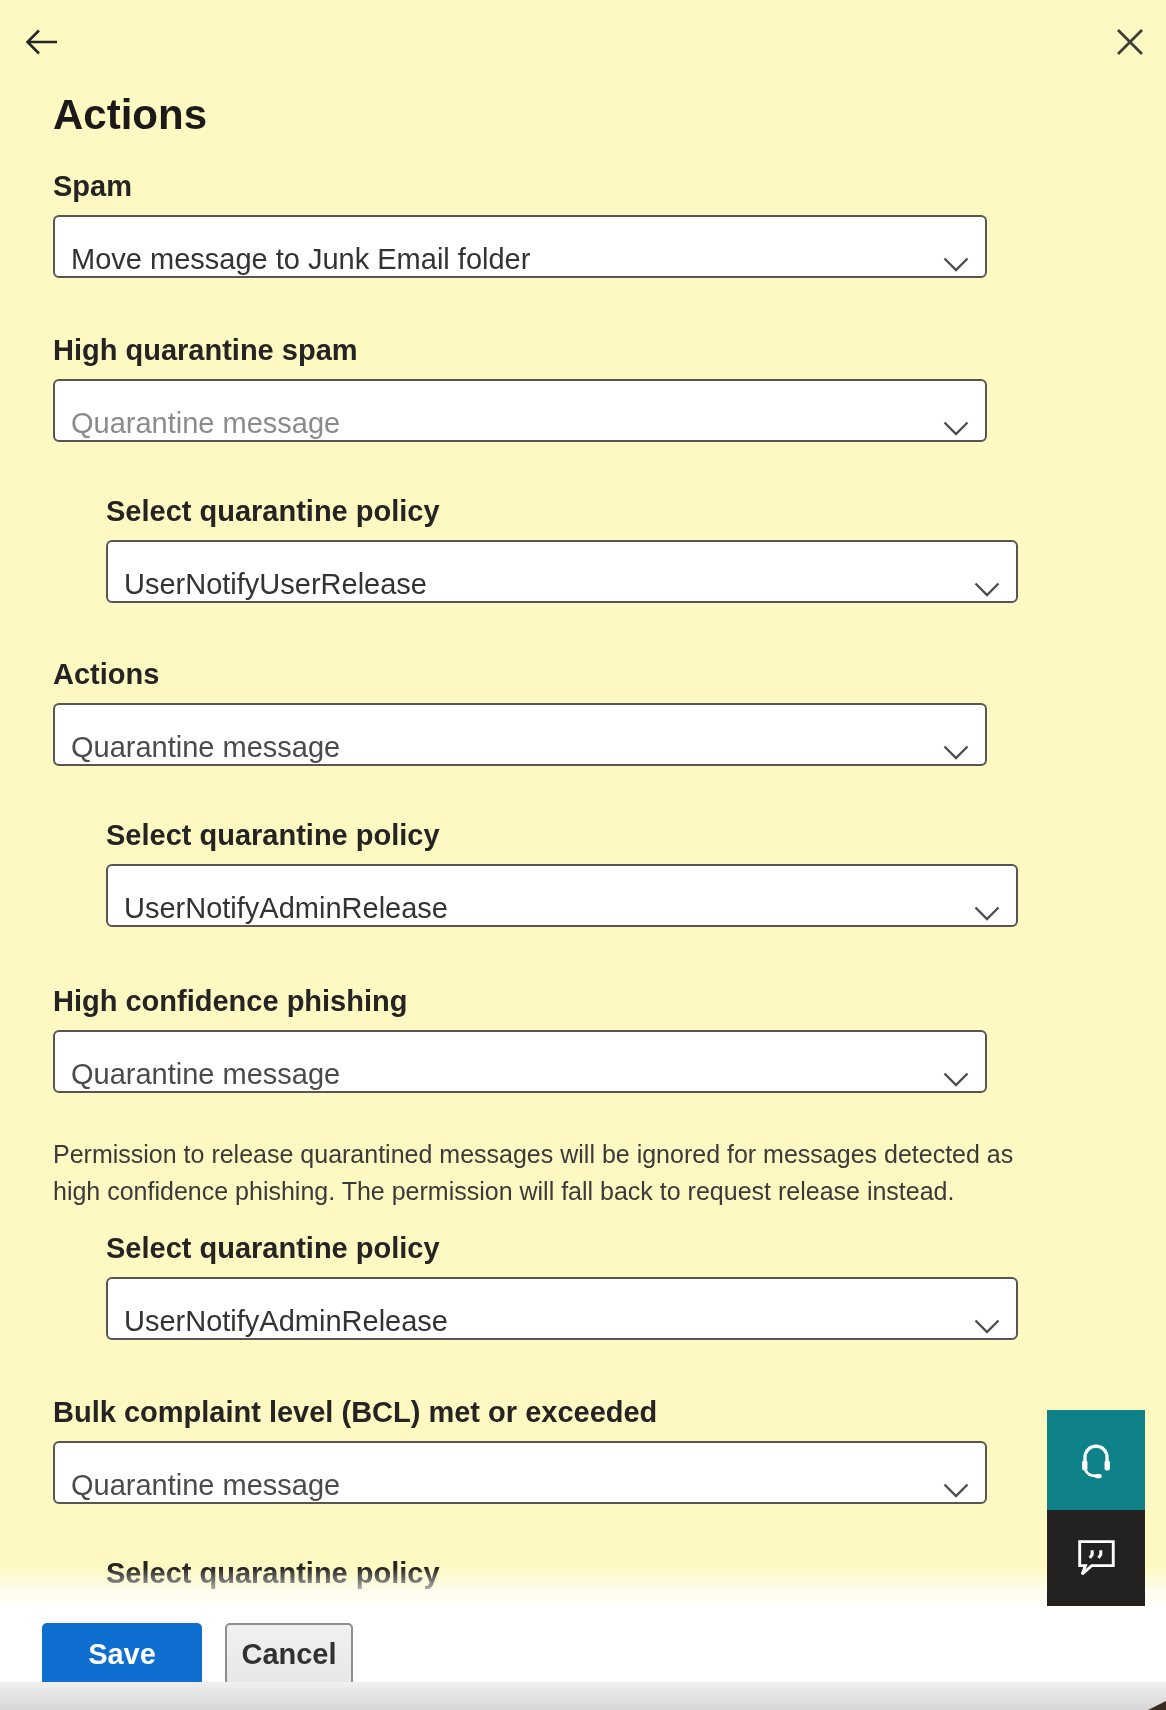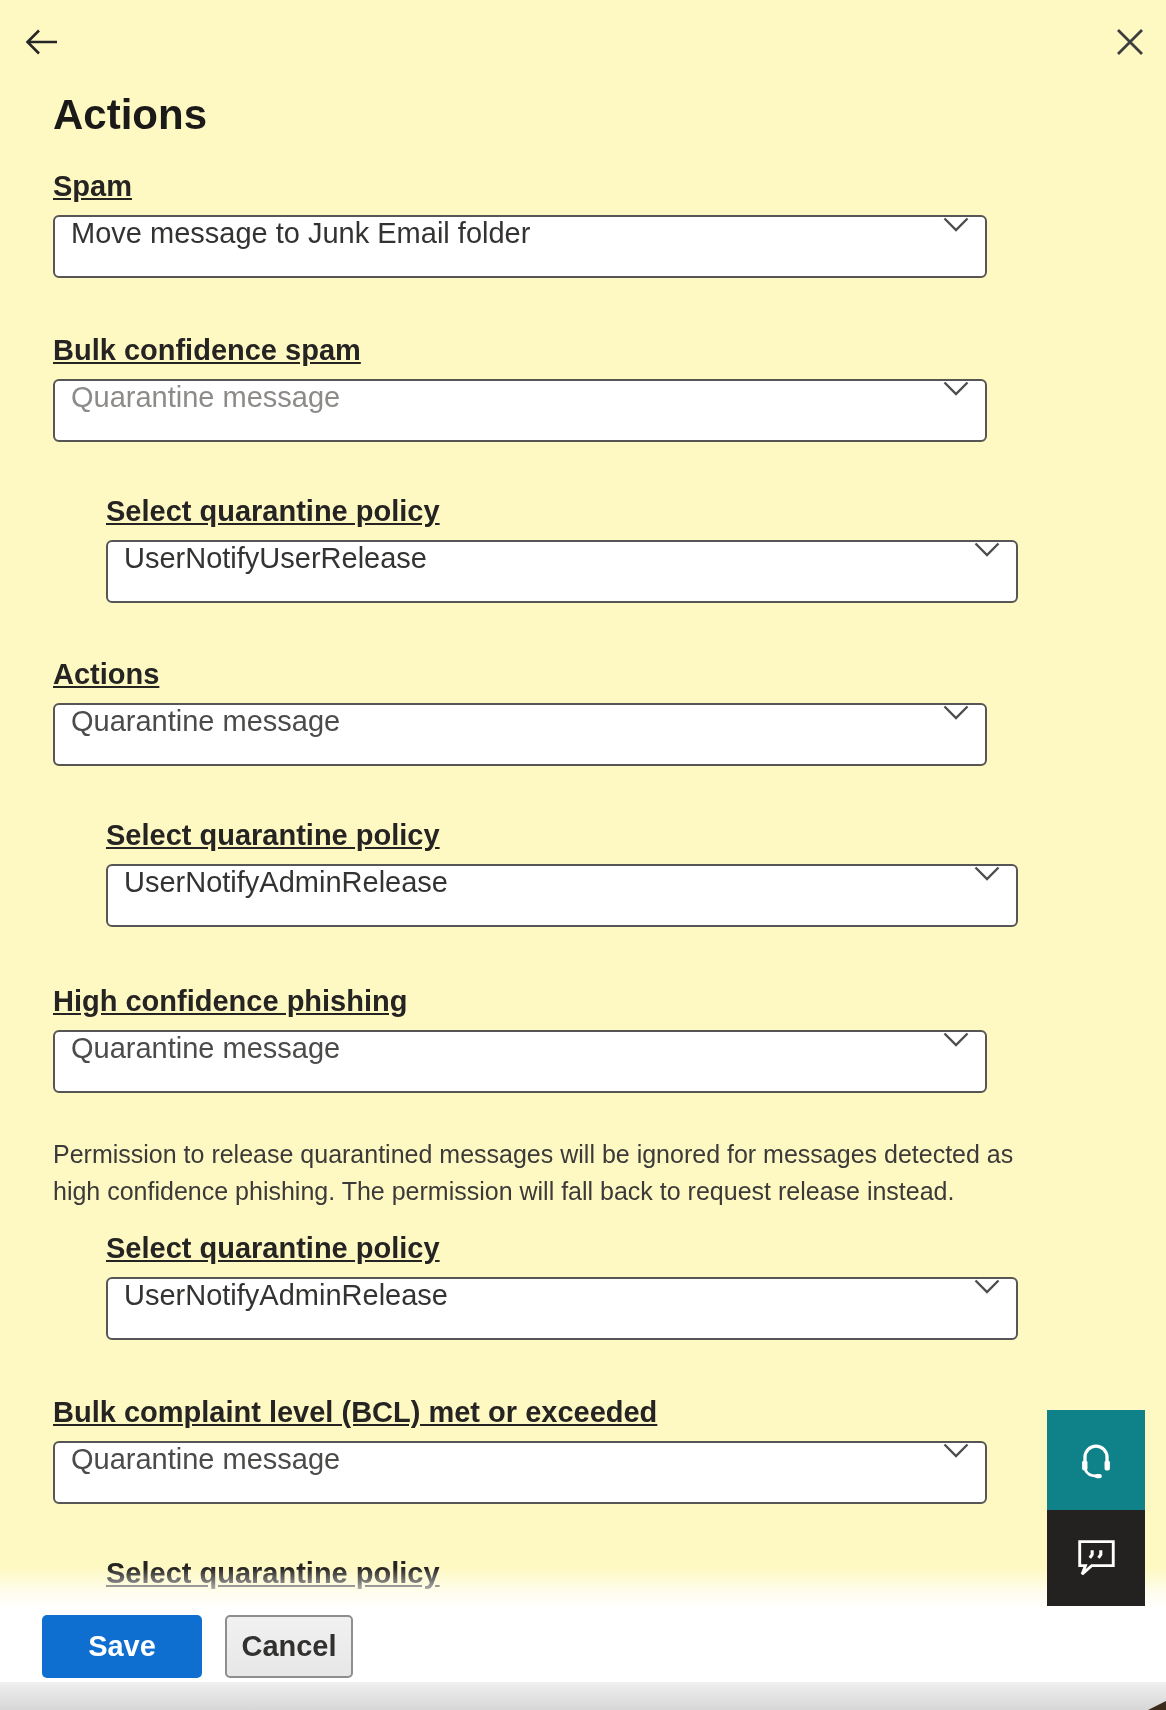--- a/index.html
+++ b/index.html
@@ -8,43 +8,43 @@
   }
   html,body{margin:0;padding:0;background:#ffffff;}
   .canvas{
     position:relative;width:1166px;height:1710px;background:#fef9c3;overflow:hidden;
     font-family:"Liberation Sans",sans-serif;color:var(--label);
   }
   .icon-btn{position:absolute;background:none;border:none;padding:0;cursor:pointer;line-height:0;}
   .page-title{position:absolute;left:53px;top:90px;font-size:42px;font-weight:700;color:#1b1a19;line-height:50px;}
   .field{position:absolute;left:53px;}
   .field.indent{left:106px;}
-  .flabel{font-size:29px;font-weight:600;color:var(--label);line-height:36px;margin-bottom:11px;text-decoration:underline;}
+  .flabel{font-size:29px;font-weight:600;color:var(--label);line-height:36px;margin-bottom:11px;}
   .dd{
     box-sizing:border-box;width:934px;height:63px;background:#fff;
     border:2px solid var(--border);border-radius:6px;
-    display:flex;align-items:flex-start;justify-content:space-between;
+    display:flex;align-items:flex-end;justify-content:space-between;
     padding:0 16px 0 16px;cursor:pointer;
   }
   .field.indent .dd{width:912px;}
   .val{font-size:29px;color:var(--valDark);white-space:nowrap;overflow:hidden;}
   .val.muted{color:var(--muted);}
   .val.semi{color:var(--semi);}
   .chev{flex:0 0 auto;margin-left:12px;color:#4f4e4d;}
   .note{
     position:absolute;left:53px;top:1136px;width:1000px;
     font-size:25px;line-height:37px;color:var(--note);
   }
   .footer{
     position:absolute;left:0;top:1568px;width:1166px;height:142px;z-index:5;
     background:linear-gradient(to bottom, rgba(255,255,255,0) 0px, rgba(255,255,255,0.65) 22px, #ffffff 40px, #ffffff 100%);
   }
   .btn{
     position:absolute;box-sizing:border-box;height:63px;border-radius:5px;
-    font-family:"Liberation Sans",sans-serif;font-size:29px;font-weight:600;cursor:pointer;
+    font-family:"Liberation Sans",sans-serif;font-size:29px;font-weight:600;cursor:pointer;margin-top:8px;
   }
   .btn-primary{left:42px;top:47px;width:160px;background:var(--accent);border:none;color:#ffffff;}
   .btn-secondary{left:225px;top:47px;width:128px;background:linear-gradient(#f1f1f1,#e7e7e7);border:2px solid #8f8e8c;color:#323130;}
   .bottom-band{
     position:absolute;left:0;top:114px;width:1166px;height:28px;
     background:linear-gradient(to bottom,#f0f0f0,#d6d6d6);
   }
   .support{position:absolute;left:1047px;border:none;padding:0;cursor:pointer;z-index:7;
     display:flex;align-items:center;justify-content:center;}
   .support.headset{top:1410px;width:98px;height:100px;background:var(--teal);}
@@ -83,21 +83,21 @@
       <span class="val">Move message to Junk Email folder</span>
       <span class="chev">
         <svg width="26" height="15" viewBox="0 0 26 15" fill="none">
             <path d="M1.5 1.5 L13 13 L24.5 1.5" stroke="currentColor" stroke-width="2.4"></path>
           </svg>
       </span>
     </div>
   </div>
 
   <div class="field" style="top:332px">
-    <div class="flabel">Bulk confidence spam</div>
+    <div class="flabel">High quarantine spam</div>
     <div class="dd">
       <span class="val muted">Quarantine message</span>
       <span class="chev">
         <svg width="26" height="15" viewBox="0 0 26 15" fill="none">
             <path d="M1.5 1.5 L13 13 L24.5 1.5" stroke="currentColor" stroke-width="2.4"></path>
           </svg>
       </span>
     </div>
   </div>
 

